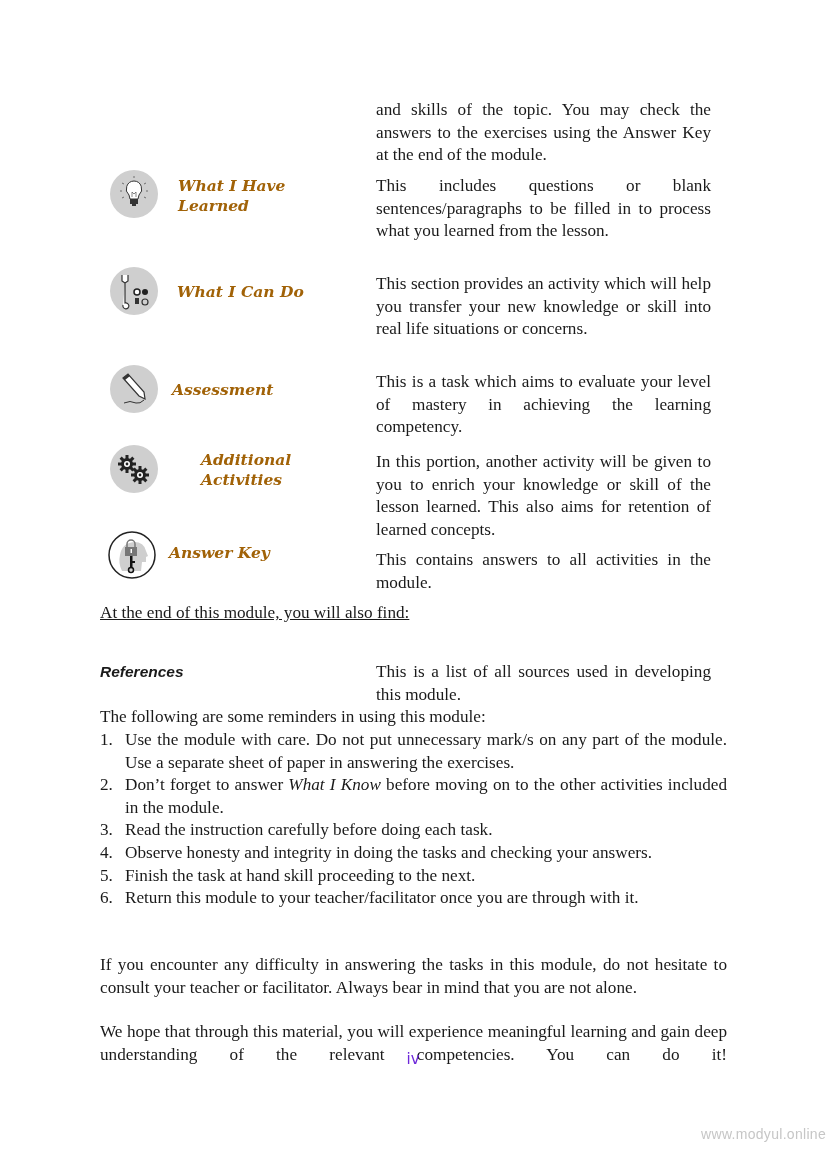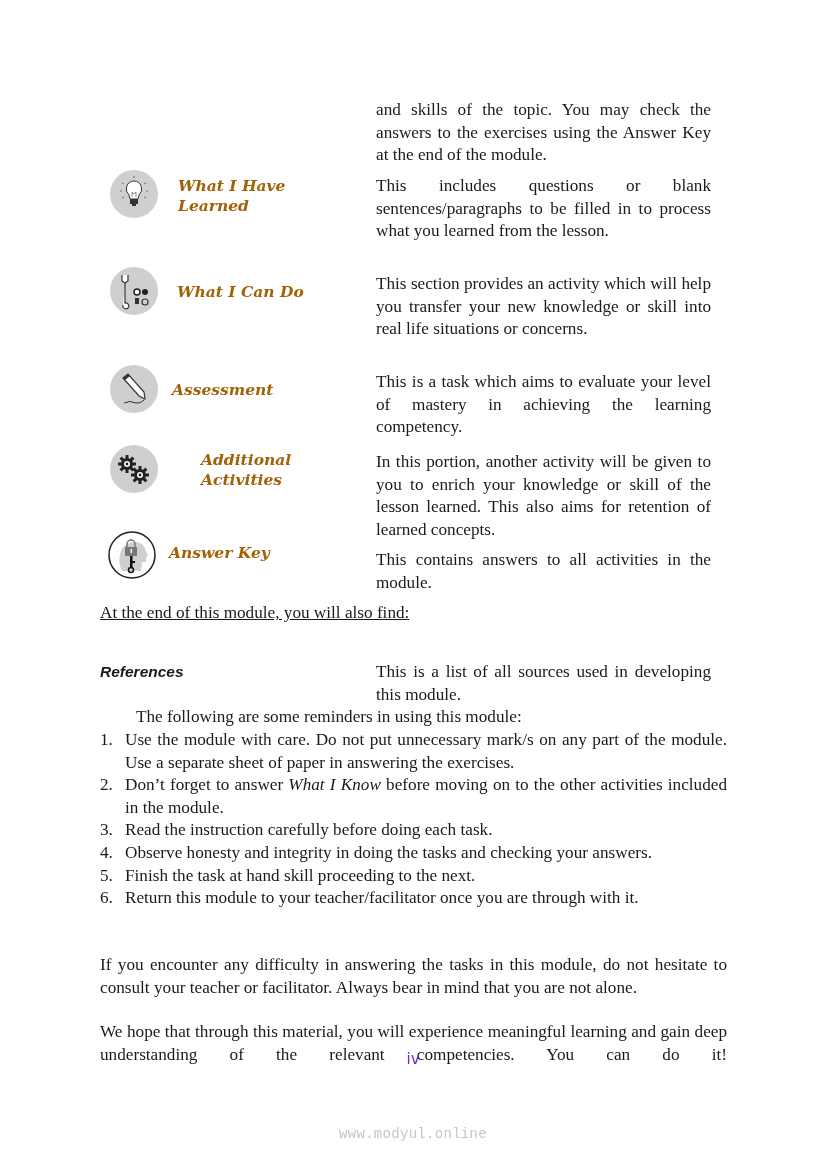--- a/index.html
+++ b/index.html
@@ -11,22 +11,22 @@
     .label { position: absolute; font-family: "DejaVu Serif", serif; font-weight: bold; font-style: italic;
       font-size: 15.5px; line-height: 19.5px; color: #a16207; }
     .icon { position: absolute; width: 48px; height: 48px; }
     .icon svg { width: 48px; height: 48px; display: block; }
     .body-block { position: absolute; left: 100px; width: 627px; text-align: justify; }
     .ol { position: absolute; left: 100px; width: 627px; margin: 0; padding: 0; list-style: none; }
     .ol li { position: relative; padding-left: 25px; text-align: justify; }
     .ol li .num { position: absolute; left: 0; top: 0; }
     .pagenum { position: absolute; left: 0; width: 826px; top: 1050px; text-align: center;
       font-family: "DejaVu Sans", sans-serif; font-size: 15px; color: #6d28d9; }
-    .watermark { position: absolute; left: 0; width: 826px; top: 1126px; text-align: center;
-      font-family: Liberation Mono, monospace; font-size: 14px; color: #c6c6c6; letter-spacing: 0.3px; }
+    .watermark { position: absolute; left: 0; width: 826px; top: 1126px; text-align: right;
+      font-family: Liberation Sans, sans-serif; font-size: 14px; color: #c6c6c6; letter-spacing: 0.3px; }
     .ref-label { position: absolute; left: 100px; top: 661px; font-family: Liberation Sans, sans-serif;
       font-weight: bold; font-style: italic; font-size: 15.5px; line-height: 22px; }
   </style>
 </head>
 <body>
 
 <div class="page">
 
   <div class="txt desc" style="top:99px;">and skills of the topic. You may check the answers to the exercises using the Answer Key at the end of the module.</div>
 
@@ -124,21 +124,21 @@
   <div class="label" style="left:169px; top:543px;">
     <div>Answer Key</div>
   </div>
   <div class="txt desc" style="top:549px;">This contains answers to all activities in the module.</div>
 
   <div class="txt body-block" style="top:602px;text-decoration:underline;">At the end of this module, you will also find:</div>
 
   <div class="ref-label">References</div>
   <div class="txt desc" style="top:661px;">This is a list of all sources used in developing this module.</div>
 
-  <div class="txt body-block" style="top:706px;margin-left:36px;">The following are some reminders in using this module:</div>
+  <div class="txt body-block" style="top:706px;">The following are some reminders in using this module:</div>
 
   <ol class="ol txt" style="top:729px;">
     <li><span class="num">1.</span><span>Use the module with care. Do not put unnecessary mark/s on any part of the module. Use a separate sheet of paper in answering the exercises.</span></li>
     <li><span class="num">2.</span><span>Don’t forget to answer </span><em>What I Know</em><span> before moving on to the other activities included in the module.</span></li>
     <li><span class="num">3.</span><span>Read the instruction carefully before doing each task.</span></li>
     <li><span class="num">4.</span><span>Observe honesty and integrity in doing the tasks and checking your answers.</span></li>
     <li><span class="num">5.</span><span>Finish the task at hand skill proceeding to the next.</span></li>
     <li><span class="num">6.</span><span>Return this module to your teacher/facilitator once you are through with it.</span></li>
   </ol>
 

